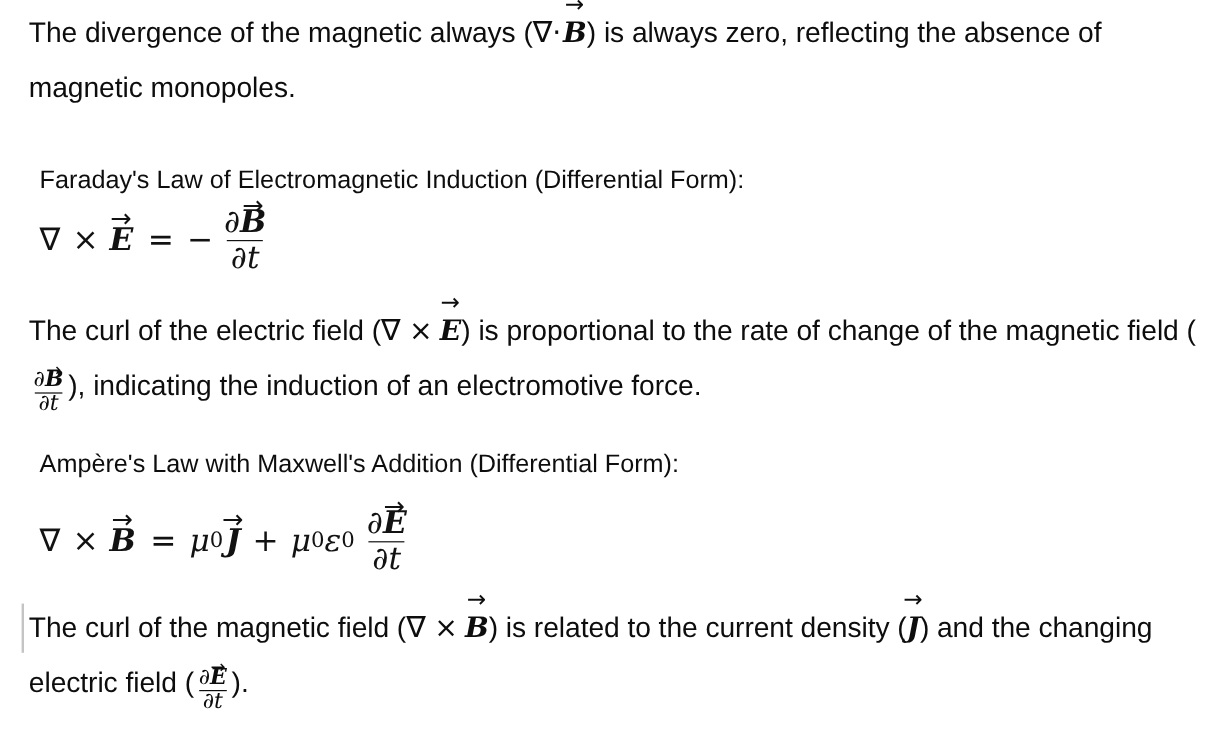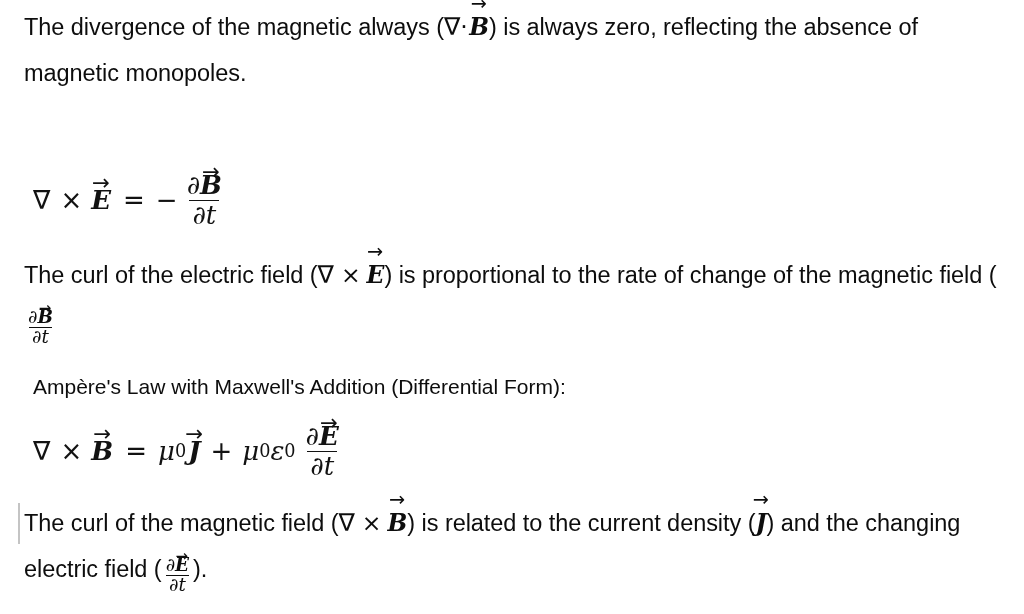--- a/index.html
+++ b/index.html
@@ -161,20 +161,21 @@
 </style>
 </head>
 <body>
 
 <div class="page">
 
   <div class="para" style="top:4px;">
     <span>The divergence of the magnetic always (</span><span class="inline-math"><span class="nabla">∇</span><span class="op spacer-dot">·</span><span class="vec"><span class="vec-arrow">→</span><span class="vec-base mi">B</span></span></span><span>) is always zero, reflecting the absence of magnetic monopoles.</span>
   </div>
 
+  <div class="heading" style="top:136px;">Faraday's Law of Electromagnetic Induction (Differential Form):</div>
 
   <div class="display-eq" style="top:172px;">
     <span class="nabla">∇</span>
     <span style="width:10px"></span>
     <span class="op">×</span>
     <span style="width:9px"></span>
     <span class="vec"><span class="vec-arrow">→</span><span class="vec-base mi">E</span></span>
     <span style="width:12px"></span>
     <span class="op">=</span>
     <span style="width:11px"></span>
@@ -183,21 +184,21 @@
     <span class="frac">
       <span class="num"><span class="mi-reg">∂</span><span class="vec"><span class="vec-arrow">→</span><span class="vec-base mi">B</span></span></span>
       <span class="den"><span class="mi-reg">∂</span><span class="mi-reg">t</span></span>
     </span>
   </div>
 
   <div class="para" style="top:252px;">
     <span>The curl of the electric field (</span><span class="inline-math"><span class="nabla">∇</span><span style="display:inline-block;width:7px"></span><span class="op">×</span><span style="display:inline-block;width:6px"></span><span class="vec"><span class="vec-arrow">→</span><span class="vec-base mi">E</span></span></span><span>) is proportional to the rate of change of the magnetic field (</span><span class="frac frac-inline">
         <span class="num"><span class="mi-reg">∂</span><span class="vec"><span class="vec-arrow">→</span><span class="vec-base mi">B</span></span></span>
         <span class="den"><span class="mi-reg">∂</span><span class="mi-reg">t</span></span>
-      </span>
+      </span><span>), indicating the induction of an electromotive force.</span>
   </div>
 
   <div class="heading" style="top:372px;">Ampère's Law with Maxwell's Addition (Differential Form):</div>
 
   <div class="display-eq" style="top:423px;">
     <span class="nabla">∇</span>
     <span style="width:10px"></span>
     <span class="op">×</span>
     <span style="width:9px"></span>
     <span class="vec"><span class="vec-arrow">→</span><span class="vec-base mi">B</span></span>

